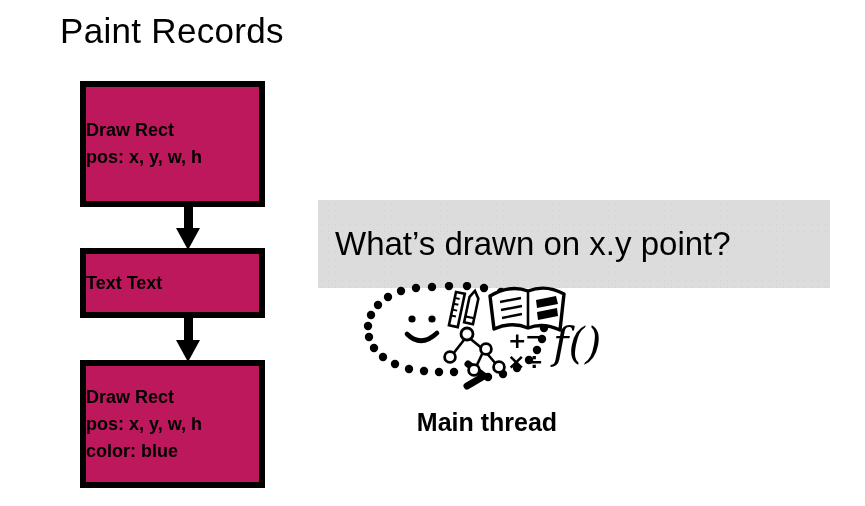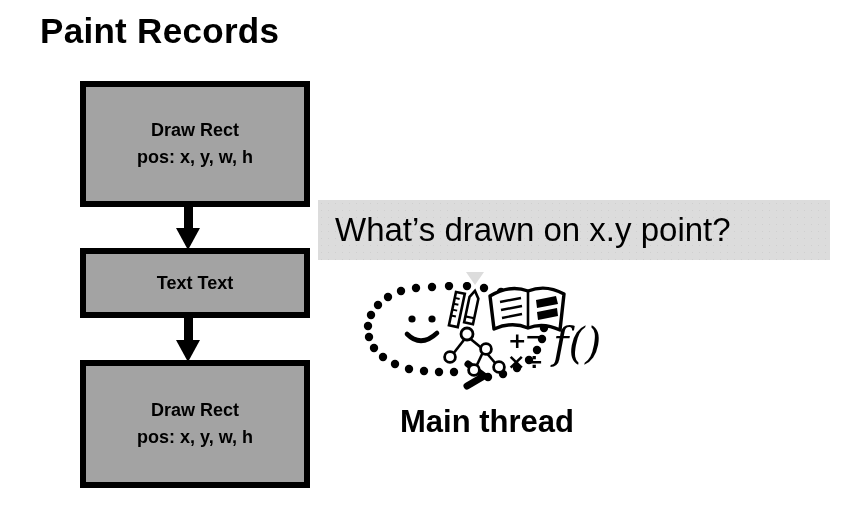--- a/index.html
+++ b/index.html
@@ -12,40 +12,40 @@
     height: 506px;
     position: relative;
     overflow: hidden;
     font-family: "Liberation Sans", sans-serif;
     color: #000000;
   }
 
   
   #slide-title {
     position: absolute;
-    left: 40px;
+    left: 60px;
     top: 8px;
     font-size: 35px;
-    font-weight: bold;
+    font-weight: normal;
     letter-spacing: 0.3px;
     line-height: 46px;
     white-space: nowrap;
   }
 
   
   .record-box {
     position: absolute;
     left: 80px;
-    width: 230px;
+    width: 185px;
     box-sizing: border-box;
     border: 6px solid #000000;
-    background: #a3a3a3;
+    background: #be185d;
     display: flex;
     flex-direction: column;
-    align-items: center;
+    align-items: flex-start;
     justify-content: center;
   }
   #record-box-1 { top: 81px;  height: 126px; }
   #record-box-2 { top: 248px; height: 70px;  }
   #record-box-3 { top: 360px; height: 128px; }
 
   .record-line {
     font-size: 18px;
     font-weight: bold;
     line-height: 27px;
@@ -79,21 +79,21 @@
     border-right: 12px solid transparent;
     border-top: 22px solid #000000;
   }
 
   
   #speech-bubble {
     position: absolute;
     left: 318px;
     top: 200px;
     width: 512px;
-    height: 60px;
+    height: 88px;
     background-color: #dcdcdc;
     background-image: radial-gradient(#cfcfcf 0.9px, transparent 1px);
     background-size: 7px 7px;
     display: flex;
     align-items: center;
     box-sizing: border-box;
     padding-left: 17px;
   }
   #speech-bubble-text {
     font-size: 33px;
@@ -121,21 +121,21 @@
     height: 112px;
   }
   #thread-illustration svg { display: block; }
 
   #main-thread-label {
     position: absolute;
     left: 372px;
     top: 406px;
     width: 230px;
     text-align: center;
-    font-size: 31px;
+    font-size: 25px;
     font-weight: bold;
     line-height: 32px;
     white-space: nowrap;
   }
 </style>
 </head>
 <body>
 
 <div id="slide-title">Paint Records</div>
 
@@ -154,20 +154,21 @@
 </div>
 
 <div class="flow-arrow" id="flow-arrow-2">
   <div class="shaft"></div>
   <div class="head"></div>
 </div>
 
 <div class="record-box" id="record-box-3">
   <div class="record-line">Draw Rect</div>
   <div class="record-line">pos: x, y, w, h</div>
+  <div class="record-line">color: blue</div>
 </div>
 
 <div id="speech-bubble">
   <span id="speech-bubble-text">What’s drawn on x.y point?</span>
 </div>
 <div id="speech-bubble-tail"></div>
 
 <div id="thread-illustration">
   <svg width="250" height="112" viewBox="0 0 250 112" xmlns="http://www.w3.org/2000/svg">
 

